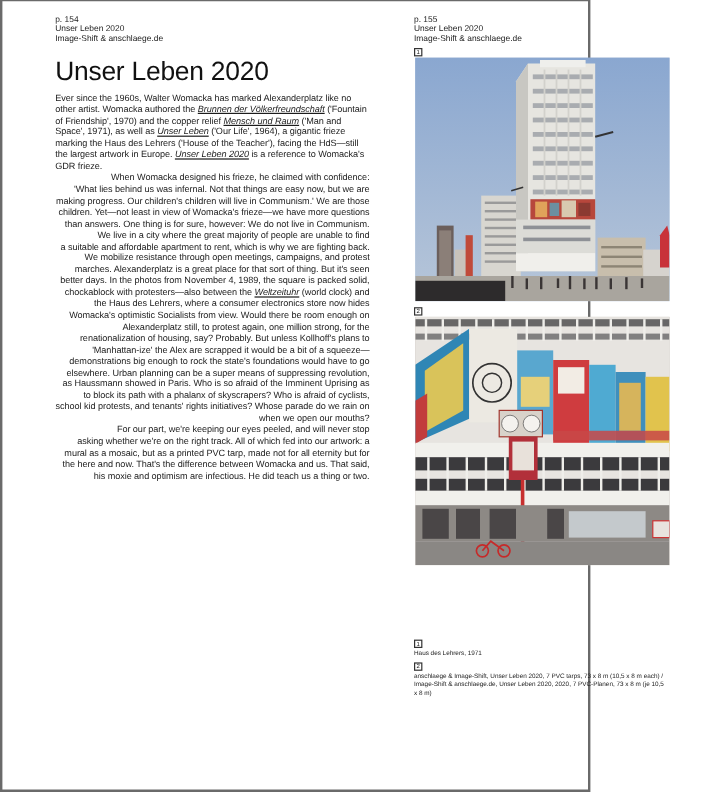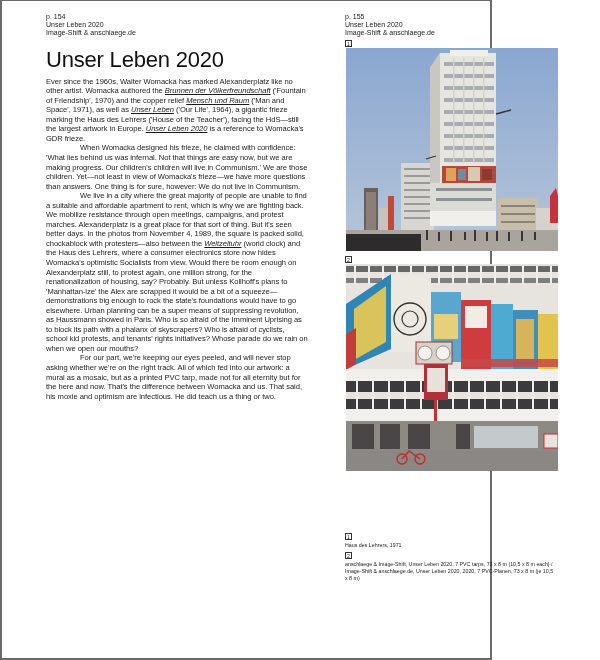--- a/index.html
+++ b/index.html
@@ -5,21 +5,21 @@
   * { box-sizing: border-box; margin: 0; padding: 0; }
   html, body { width: 600px; height: 660px; background: #ffffff; overflow: hidden; }
   body { font-family: "Liberation Sans", sans-serif; color: #1c1c1c; position: relative; }
   .spread { position: absolute; left: 0; top: 0; width: 492px; height: 660px; border: 2px solid #6a6a6a; border-top-width: 1px; border-right-width: 2px; background: #fff; }
   .page-left { position: absolute; left: 44px; top: 12px; width: 262px; }
   .page-right { position: absolute; left: 343px; top: 12px; width: 215px; }
   .running-head { font-size: 7px; line-height: 8.2px; color: #222; }
   .title { font-size: 22px; font-weight: normal; line-height: 26px; margin-top: 9px; letter-spacing: -0.2px; color: #111; }
   .body-text { margin-top: 4px; font-size: 7.6px; line-height: 9.55px; color: #1c1c1c; letter-spacing: -0.05px; }
   .body-text p { margin: 0; }
-  .body-text p.indent { text-indent: 34px; }
+  .body-text p.indent { text-indent: 34px; text-align: right; }
   .body-text em { font-style: italic; text-decoration: underline; }
   .fig-marker { display: inline-block; width: 7px; height: 7px; border: 0.7px solid #333; font-size: 5px; line-height: 6px; text-align: center; color: #222; }
   .fig1-marker { position: absolute; left: 343px; top: 39px; }
   .fig2-marker { position: absolute; left: 343px; top: 255px; }
   .photo { position: absolute; left: 344px; width: 212px; overflow: hidden; }
   .photo1 { top: 47px; height: 203px; background: linear-gradient(180deg, #8ea9cf 0%, #a7bedb 60%, #b9c8da 100%); }
   .photo2 { top: 263px; height: 207px; background: #cfcac4; }
   .caption-block { position: absolute; left: 343px; top: 532px; width: 230px; font-size: 5.3px; line-height: 7px; color: #222; }
   .caption-block .fig-marker { margin-bottom: 2px; }
   .caption-item { margin-bottom: 3px; }

